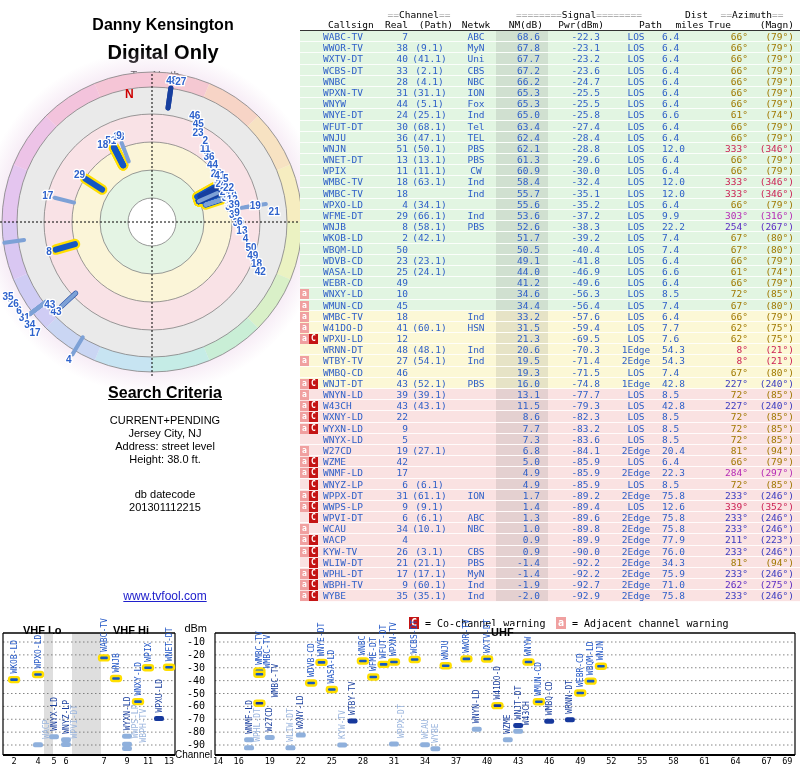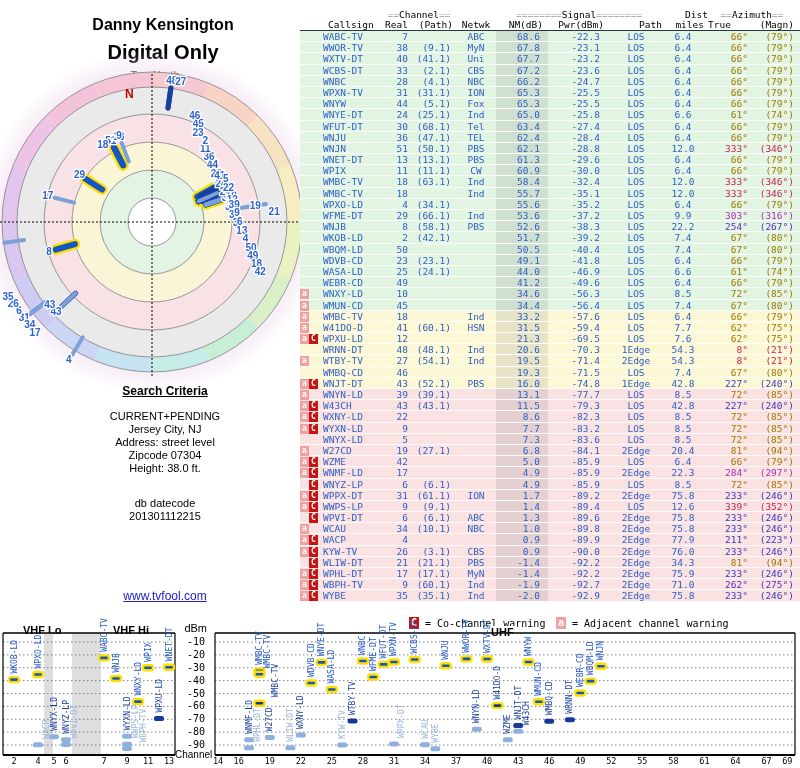--- a/index.html
+++ b/index.html
@@ -5,46 +5,46 @@
   html,body{margin:0;padding:0;background:#fff;}
   #root{position:relative;width:800px;height:768px;background:#fff;overflow:hidden;
         font-family:"Liberation Sans",sans-serif;}
   .titleblock{position:absolute;left:8px;top:16px;width:310px;text-align:center;}
   .t1{font-size:16px;font-weight:bold;color:#000;}
   .t2{font-size:20px;font-weight:bold;color:#000;margin-top:7px;}
   .truenorth{position:absolute;left:0;top:69px;width:310px;text-align:center;
              font-size:11px;color:#000;}
   #radar{position:absolute;left:0;top:80px;overflow:visible;}
   .criteria{position:absolute;left:60px;top:384px;width:210px;text-align:center;color:#000;}
-  .crit-h{font-size:12px;font-weight:bold;text-decoration:underline;margin-bottom:12px;}
+  .crit-h{font-size:16px;font-weight:bold;text-decoration:underline;margin-bottom:12px;}
   .crit-l{font-size:11px;line-height:13px;}
   .crit-dc{margin-top:22px;font-size:11px;line-height:13px;}
   .sitelink{position:absolute;left:60px;top:589px;width:210px;text-align:center;
             font-size:12px;color:#2020cc;text-decoration:underline;cursor:pointer;}
   
   #table{position:absolute;left:300px;top:10px;width:500px;}
   .hline{display:flex;font:9.5px "DejaVu Sans Mono",monospace;color:#000;height:10px;line-height:10px;}
   .hd{box-sizing:border-box;white-space:pre;}
   .gr{color:#999;}
   #thead2{border-bottom:1px solid #333;}
   .row{display:flex;height:11.2px;line-height:10.8px;font:9.5px "DejaVu Sans Mono",monospace;
        color:#2e5fc8;border-bottom:1px solid rgba(255,255,255,0.85);box-sizing:border-box;white-space:pre;}
   .band-g{background:#e2f5e2;} .band-y{background:#fcf8d6;} .band-p{background:#fae2e2;}
   .cell{box-sizing:border-box;overflow:visible;}
   .c-wa,.c-wc{width:9px;font:bold 8px "DejaVu Sans Mono",monospace;text-align:center;}
   .wa{display:block;width:9px;height:10px;margin-top:1px;background:#f0a0a0;color:#fff;}
   .wc{display:block;width:9px;height:10px;margin-top:1px;background:#c41414;color:#fff;}
   .c-cs{width:64px;padding-left:5px;}
   .c-real{width:26px;text-align:right;}
-  .c-virt{width:48px;text-align:right;padding-right:5px;}
+  .c-virt{width:48px;text-align:center;padding-right:5px;}
   .c-net{width:40px;text-align:center;}
   .c-nm{width:52px;text-align:right;padding-right:8px;background:rgba(105,110,105,0.15);}
   .c-pwr{width:62px;text-align:right;padding-right:10px;}
   .c-path{width:52px;text-align:center;}
-  .c-mi{width:46px;text-align:center;padding-right:4px;}
+  .c-mi{width:46px;text-align:left;padding-right:4px;}
   .c-az{width:40px;text-align:right;}
   .c-mag{width:48px;text-align:right;padding-right:2px;}
   
   #sigchart{position:absolute;left:0;top:614px;overflow:visible;}
   .bandlabel{position:absolute;font-size:11px;font-weight:bold;color:#000;background:#fff;padding:0 3px;}
   #lbl-vhf-lo{left:20px;top:624px;}
   #lbl-vhf-hi{left:110px;top:624px;}
   #lbl-uhf{left:488px;top:626px;}
   #lbl-dbm{left:170px;top:622px;width:34px;text-align:right;font-weight:normal;font-size:11px;background:none;}
   #lbl-channel{left:172px;top:749px;font-weight:normal;font-size:10px;background:none;}
@@ -235,21 +235,20 @@
       <text x="35.1017161730903" y="252.62761707464583" fill="#2e62cc" font-size="10" font-weight="bold" text-anchor="middle" dy="3" stroke="#ffffff" stroke-width="2.5" paint-order="stroke" font-family="&quot;Liberation Sans&quot;,sans-serif">17</text>
       <text x="-2.64473536889858" y="163.73390019107552" fill="#2e62cc" font-size="10" font-weight="bold" text-anchor="middle" dy="3" stroke="#ffffff" stroke-width="2.5" paint-order="stroke" font-family="&quot;Liberation Sans&quot;,sans-serif">9</text>
       <text x="8.08052933471442" y="216.64343723825812" fill="#2e62cc" font-size="10" font-weight="bold" text-anchor="middle" dy="3" stroke="#ffffff" stroke-width="2.5" paint-order="stroke" font-family="&quot;Liberation Sans&quot;,sans-serif">35</text>
     </svg>
 
   <div class="criteria">
     <div class="crit-h">Search Criteria</div>
     <div class="crit-l">CURRENT+PENDING</div>
     <div class="crit-l">Jersey City, NJ</div>
     <div class="crit-l">Address: street level</div>
-    <div class="crit-l">Zipcode 07304</div>
     <div class="crit-l">Height: 38.0 ft.</div>
     <div class="crit-dc">
       <div>db datecode</div>
       <div>201301112215</div>
     </div>
   </div>
 
   <a class="sitelink">www.tvfool.com</a>
 
   <div id="table">

